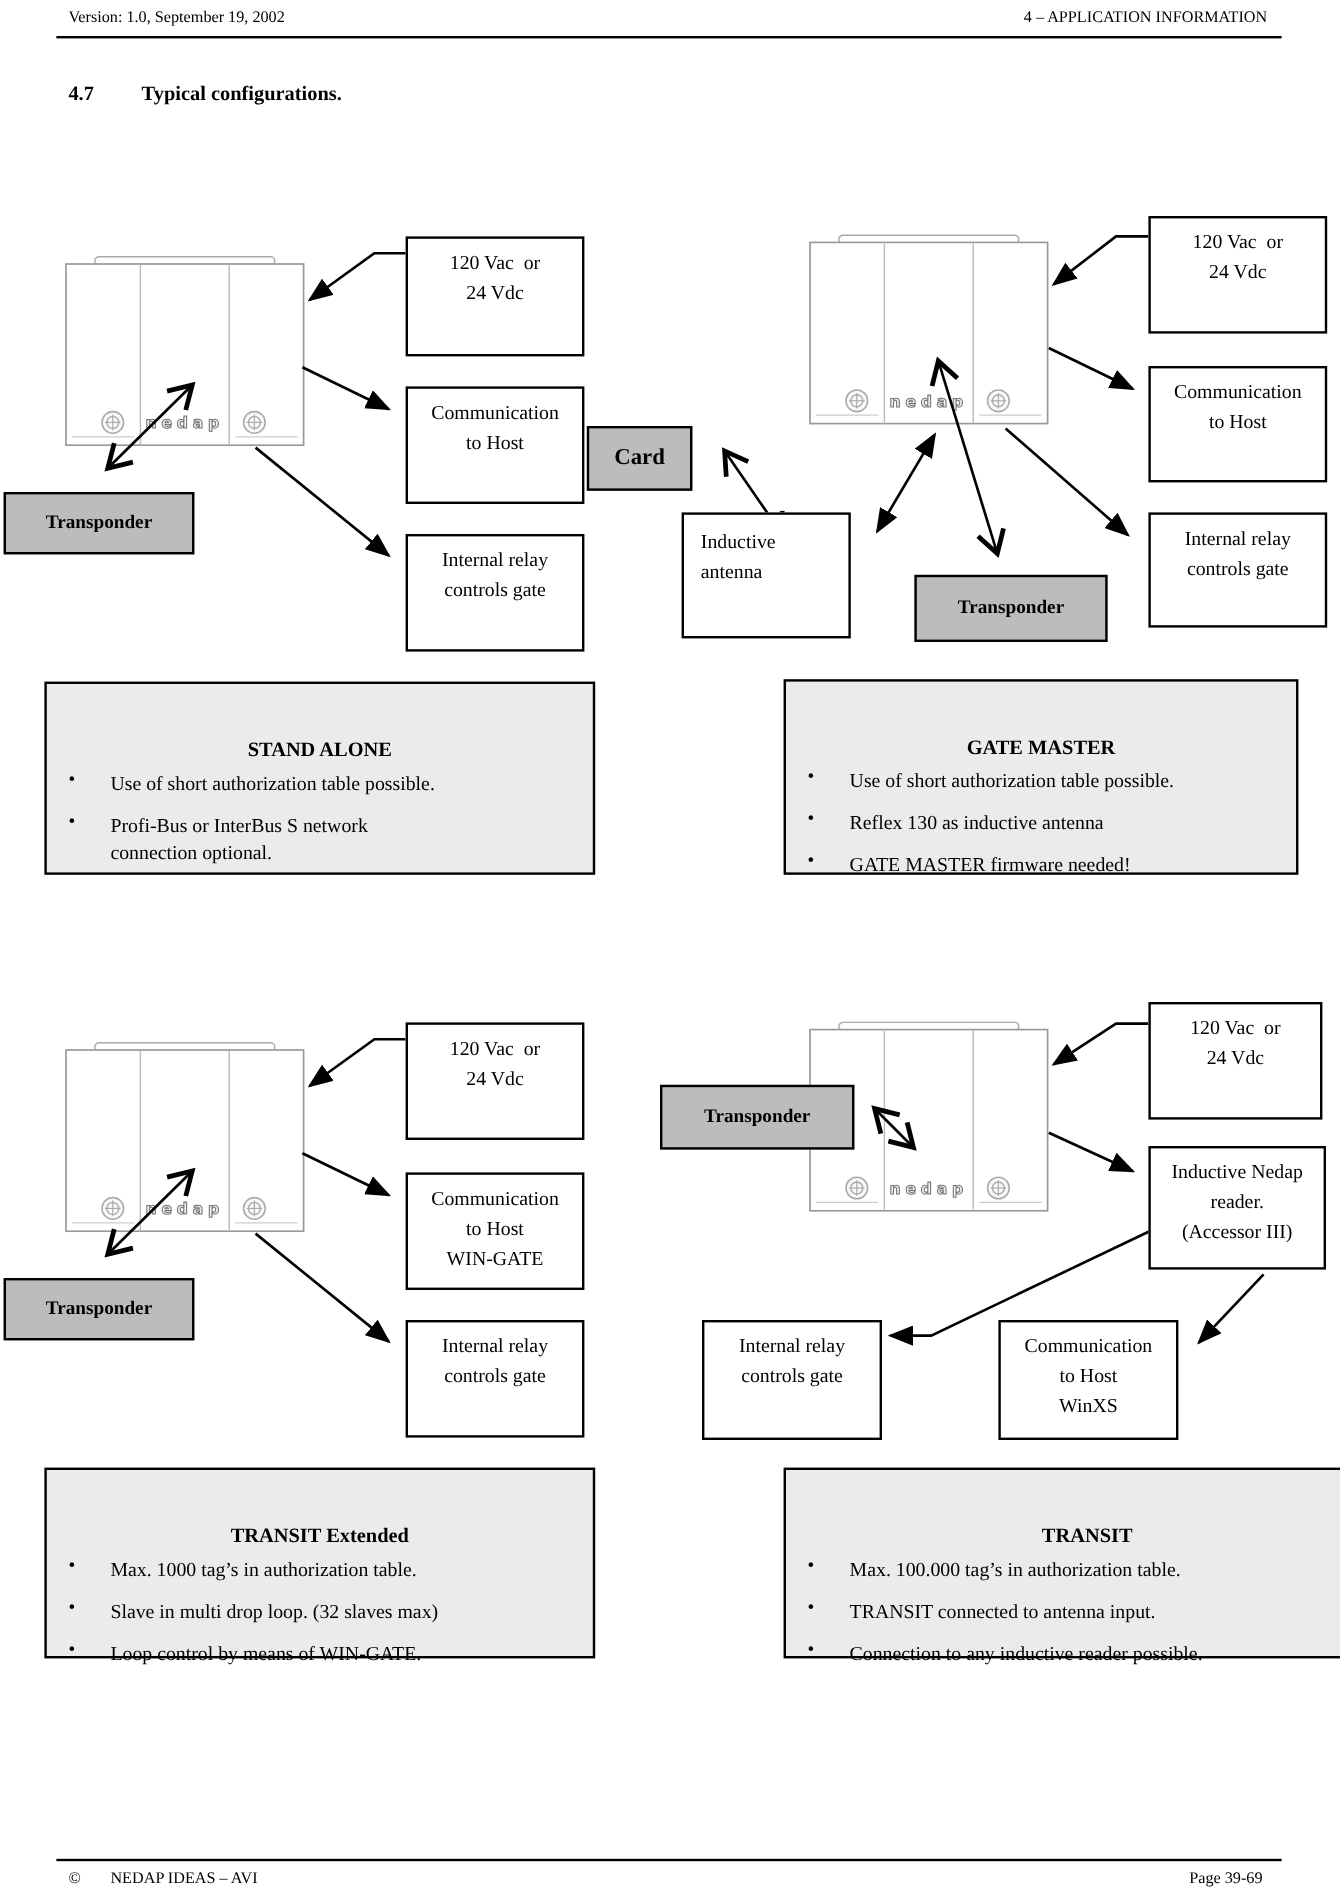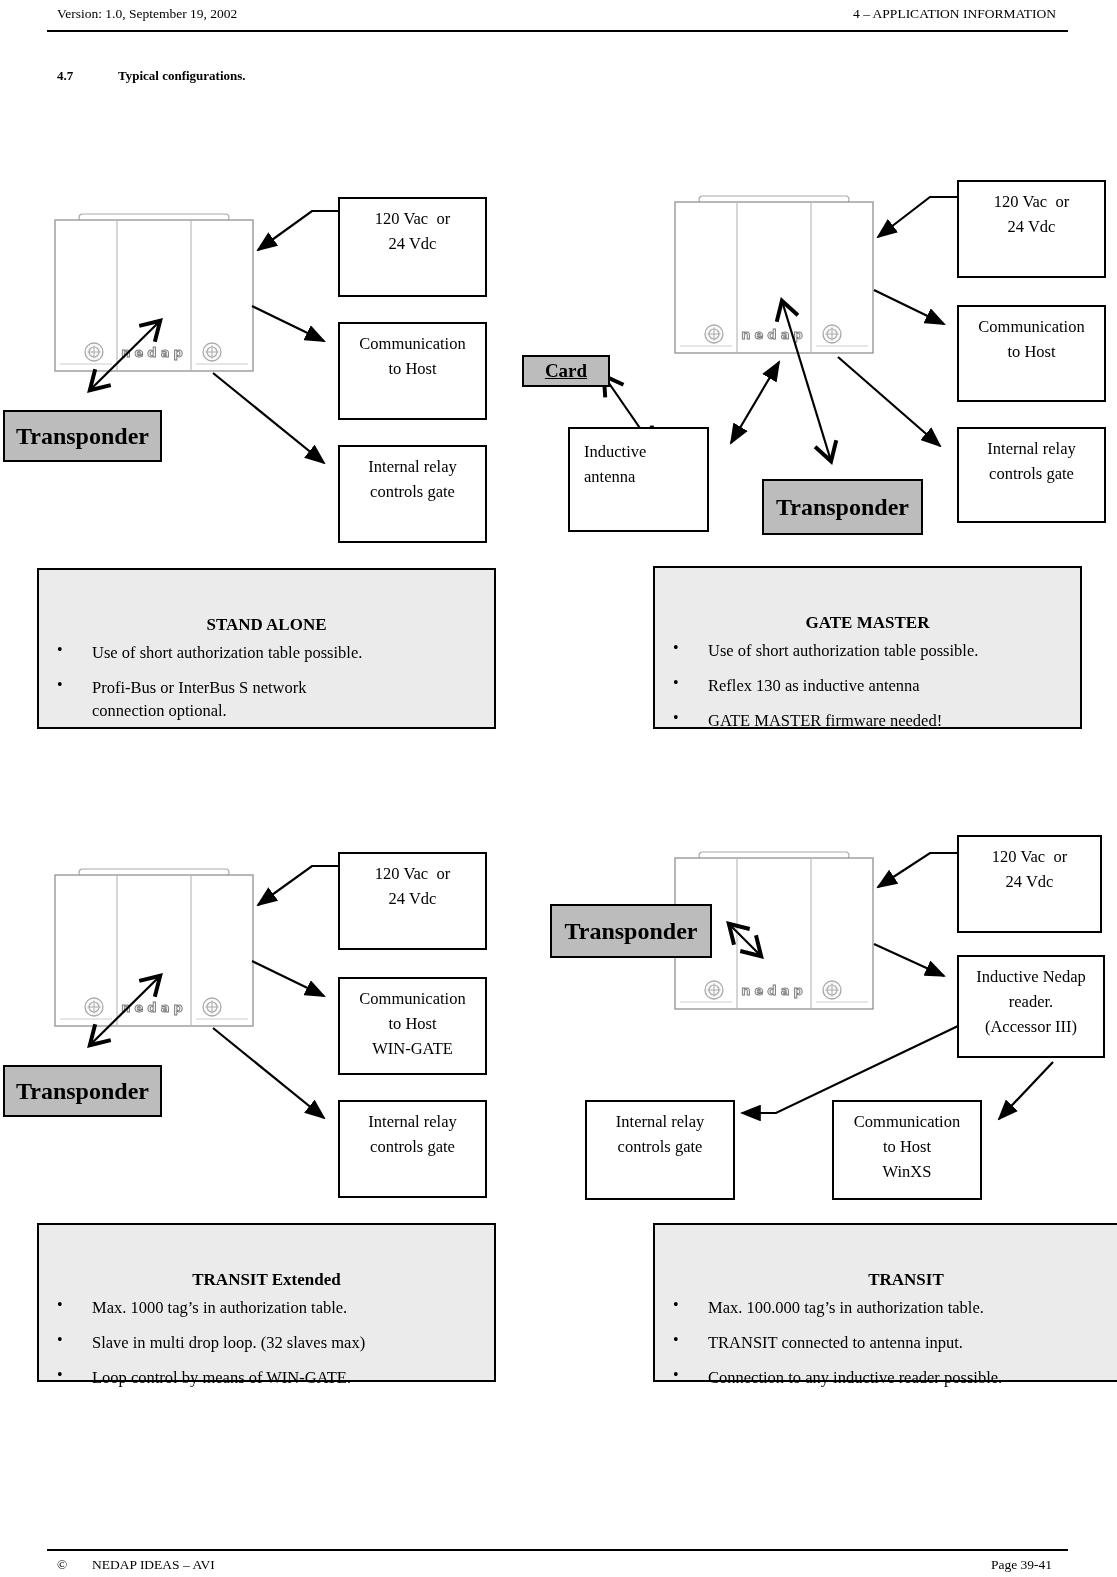--- a/index.html
+++ b/index.html
@@ -2,32 +2,32 @@
 <html><head>
 <meta charset="utf-8">
 <style>
   html,body{margin:0;padding:0;background:#fff;}
   .page{position:relative;width:1117px;height:1577px;background:#fff;
         font-family:"Liberation Serif",serif;color:#000;overflow:hidden;border-radius:17px;}
   .abs{position:absolute;}
   
   .hdr{font-size:13.5px;top:6px;}
   .rule{background:#000;height:2px;left:47px;width:1021px;}
-  .title{left:57px;top:68px;font-size:13px;font-weight:bold;}
+  .title{left:57px;top:68px;font-size:17px;font-weight:bold;}
   .title .num{display:inline-block;width:61px;}
   .ftr{font-size:13.5px;top:1557px;}
   
   .wbox{border:2px solid #000;background:#fff;box-sizing:border-box;
         text-align:center;font-size:16.5px;line-height:25px;padding-top:7px;}
   .wline{white-space:pre;}
   .leftalign{text-align:left;padding-left:14px;padding-top:10px;}
   
   .gbox{border:2px solid #000;background:#bcbcbc;box-sizing:border-box;
         display:flex;align-items:center;justify-content:center;
-        font-weight:bold;font-size:24px;}
+        font-weight:bold;font-size:16px;}
   .gbox.small{font-size:19px;}
   
   .ibox{border:2px solid #000;background:#ebebeb;box-sizing:border-box;padding-top:9px;}
   .ititle{text-align:center;font-weight:bold;font-size:17px;margin-bottom:6px;margin-top:36px;}
   .bullet{display:flex;padding-left:18px;margin-bottom:12px;}
   .blt{width:35px;flex:none;font-size:16px;}
   .btxt{font-size:16.5px;line-height:23px;white-space:pre-wrap;}
   svg text.logo{font-family:"DejaVu Sans",sans-serif;font-weight:bold;
         font-size:13px;letter-spacing:4px;fill:#eee;stroke:#777;stroke-width:0.9px;}
 </style>
@@ -133,21 +133,21 @@
     <div class="wline">24 Vdc</div>
   </div>
   <div class="abs wbox" style="left:957px;top:305px;width:149px;height:97px;">
     <div class="wline">Communication</div>
     <div class="wline">to Host</div>
   </div>
   <div class="abs wbox" style="left:957px;top:427px;width:149px;height:96px;">
     <div class="wline">Internal relay</div>
     <div class="wline">controls gate</div>
   </div>
-  <div class="abs gbox small" style="left:522px;top:355px;width:88px;height:32px;text-decoration:underline;">
+  <div class="abs gbox small" style="left:489px;top:355px;width:88px;height:54px;">
     <span>Card</span>
   </div>
   <div class="abs wbox leftalign" style="left:568px;top:427px;width:141px;height:105px;">
     <div class="wline">Inductive</div>
     <div class="wline">antenna</div>
   </div>
   <div class="abs gbox" style="left:762px;top:479px;width:161px;height:56px;">
     <span>Transponder</span>
   </div>
 
@@ -248,15 +248,15 @@
     <div class="bullet">
       <span class="blt">•</span>
       <span class="btxt">Connection to any inductive reader possible.</span>
     </div>
   </div>
 
   <div class="abs rule" style="top:1549px;"></div>
   <div class="abs ftr" style="left:57px;">©</div>
   <div class="abs ftr" style="left:92px;">NEDAP IDEAS – AVI</div>
   <div class="abs ftr" style="left:314px;margin-top:32px;">P.O. Box 103, NL-7140 AC GROENLO</div>
-  <div class="abs ftr" style="left:991px;">Page 39-41</div>
+  <div class="abs ftr" style="left:991px;">Page 39-69</div>
 
 </div>
 
 </body></html>

